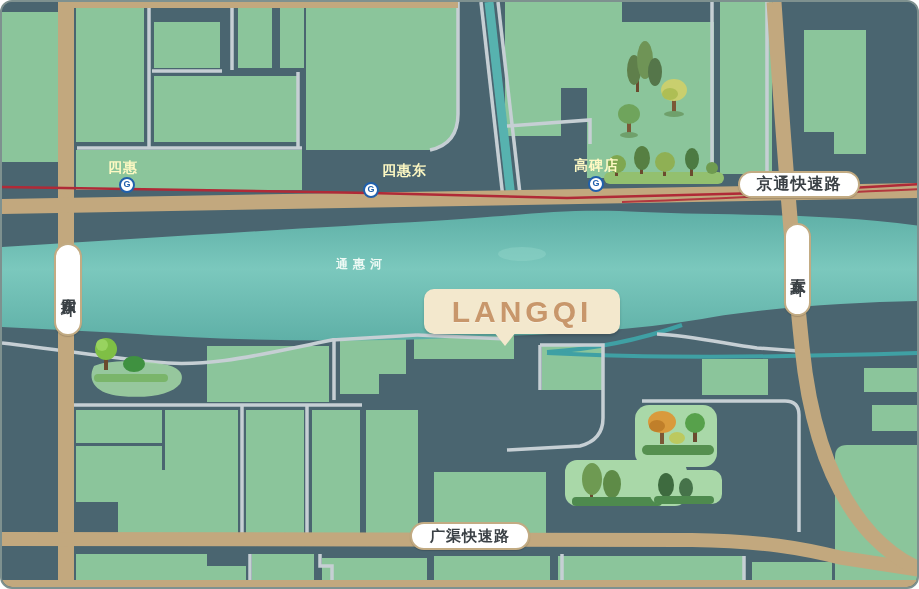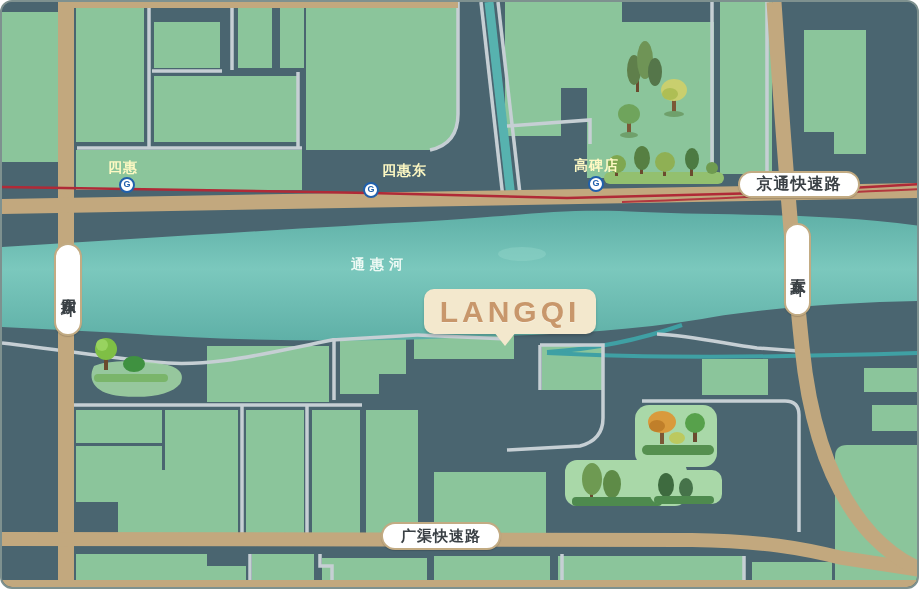--- a/index.html
+++ b/index.html
@@ -14,21 +14,21 @@
   
   .pill{
     background:#ffffff;border:2px solid #c2ab83;border-radius:16px;
     display:flex;align-items:center;justify-content:center;
     color:#3a4045;font-weight:bold;box-shadow:0 1px 1px rgba(0,0,0,.15);
   }
   .pill-h{font-size:16px;letter-spacing:1px;white-space:nowrap;}
   .pill-v{writing-mode:vertical-rl;text-orientation:upright;font-size:15px;letter-spacing:3px;}
   
   .river-label{
-    color:#eefaf5;font-size:14px;font-weight:bold;letter-spacing:5px;white-space:nowrap;margin-left:15px;
+    color:#eefaf5;font-size:12px;font-weight:bold;letter-spacing:5px;white-space:nowrap;
   }
   
   .station-name{
     color:#fef9c3;font-size:14px;font-weight:bold;letter-spacing:1px;white-space:nowrap;
   }
   .metro-icon{
     width:16px;height:16px;border-radius:50%;background:#ffffff;border:2px solid #2060ac;
     color:#2060ac;font-size:9px;font-weight:bold;line-height:11px;text-align:center;
   }
   
@@ -244,20 +244,20 @@
 
   <div class="ov station-name" style="left:572px;top:155px;font-family:Liberation Serif, serif;">高碑店</div>
   <div class="ov metro-icon" style="left:586px;top:174px;">G</div>
 
   <div class="ov pill pill-h" style="left:736px;top:169px;width:122px;height:27px;">京通快速路</div>
 
   <div class="ov pill pill-v" style="left:782px;top:221px;width:27px;height:93px;">东五环</div>
 
   <div class="ov pill pill-v" style="left:52px;top:241px;width:28px;height:93px;">东四环</div>
 
-  <div class="ov pill pill-h" style="left:379px;top:520px;width:120px;height:28px;font-size:15px;">广渠快速路</div>
-
-  <div class="ov bubble" style="left:422px;top:287px;width:172px;height:45px;">
+  <div class="ov pill pill-h" style="left:408px;top:520px;width:120px;height:28px;font-size:15px;">广渠快速路</div>
+
+  <div class="ov bubble" style="left:422px;top:287px;width:196px;height:45px;">
     <span class="bubble-text">LANGQI</span>
   </div>
   <div class="ov bubble-pointer" style="left:492px;top:330px;"></div>
 
 </div>
 
 </body></html>

